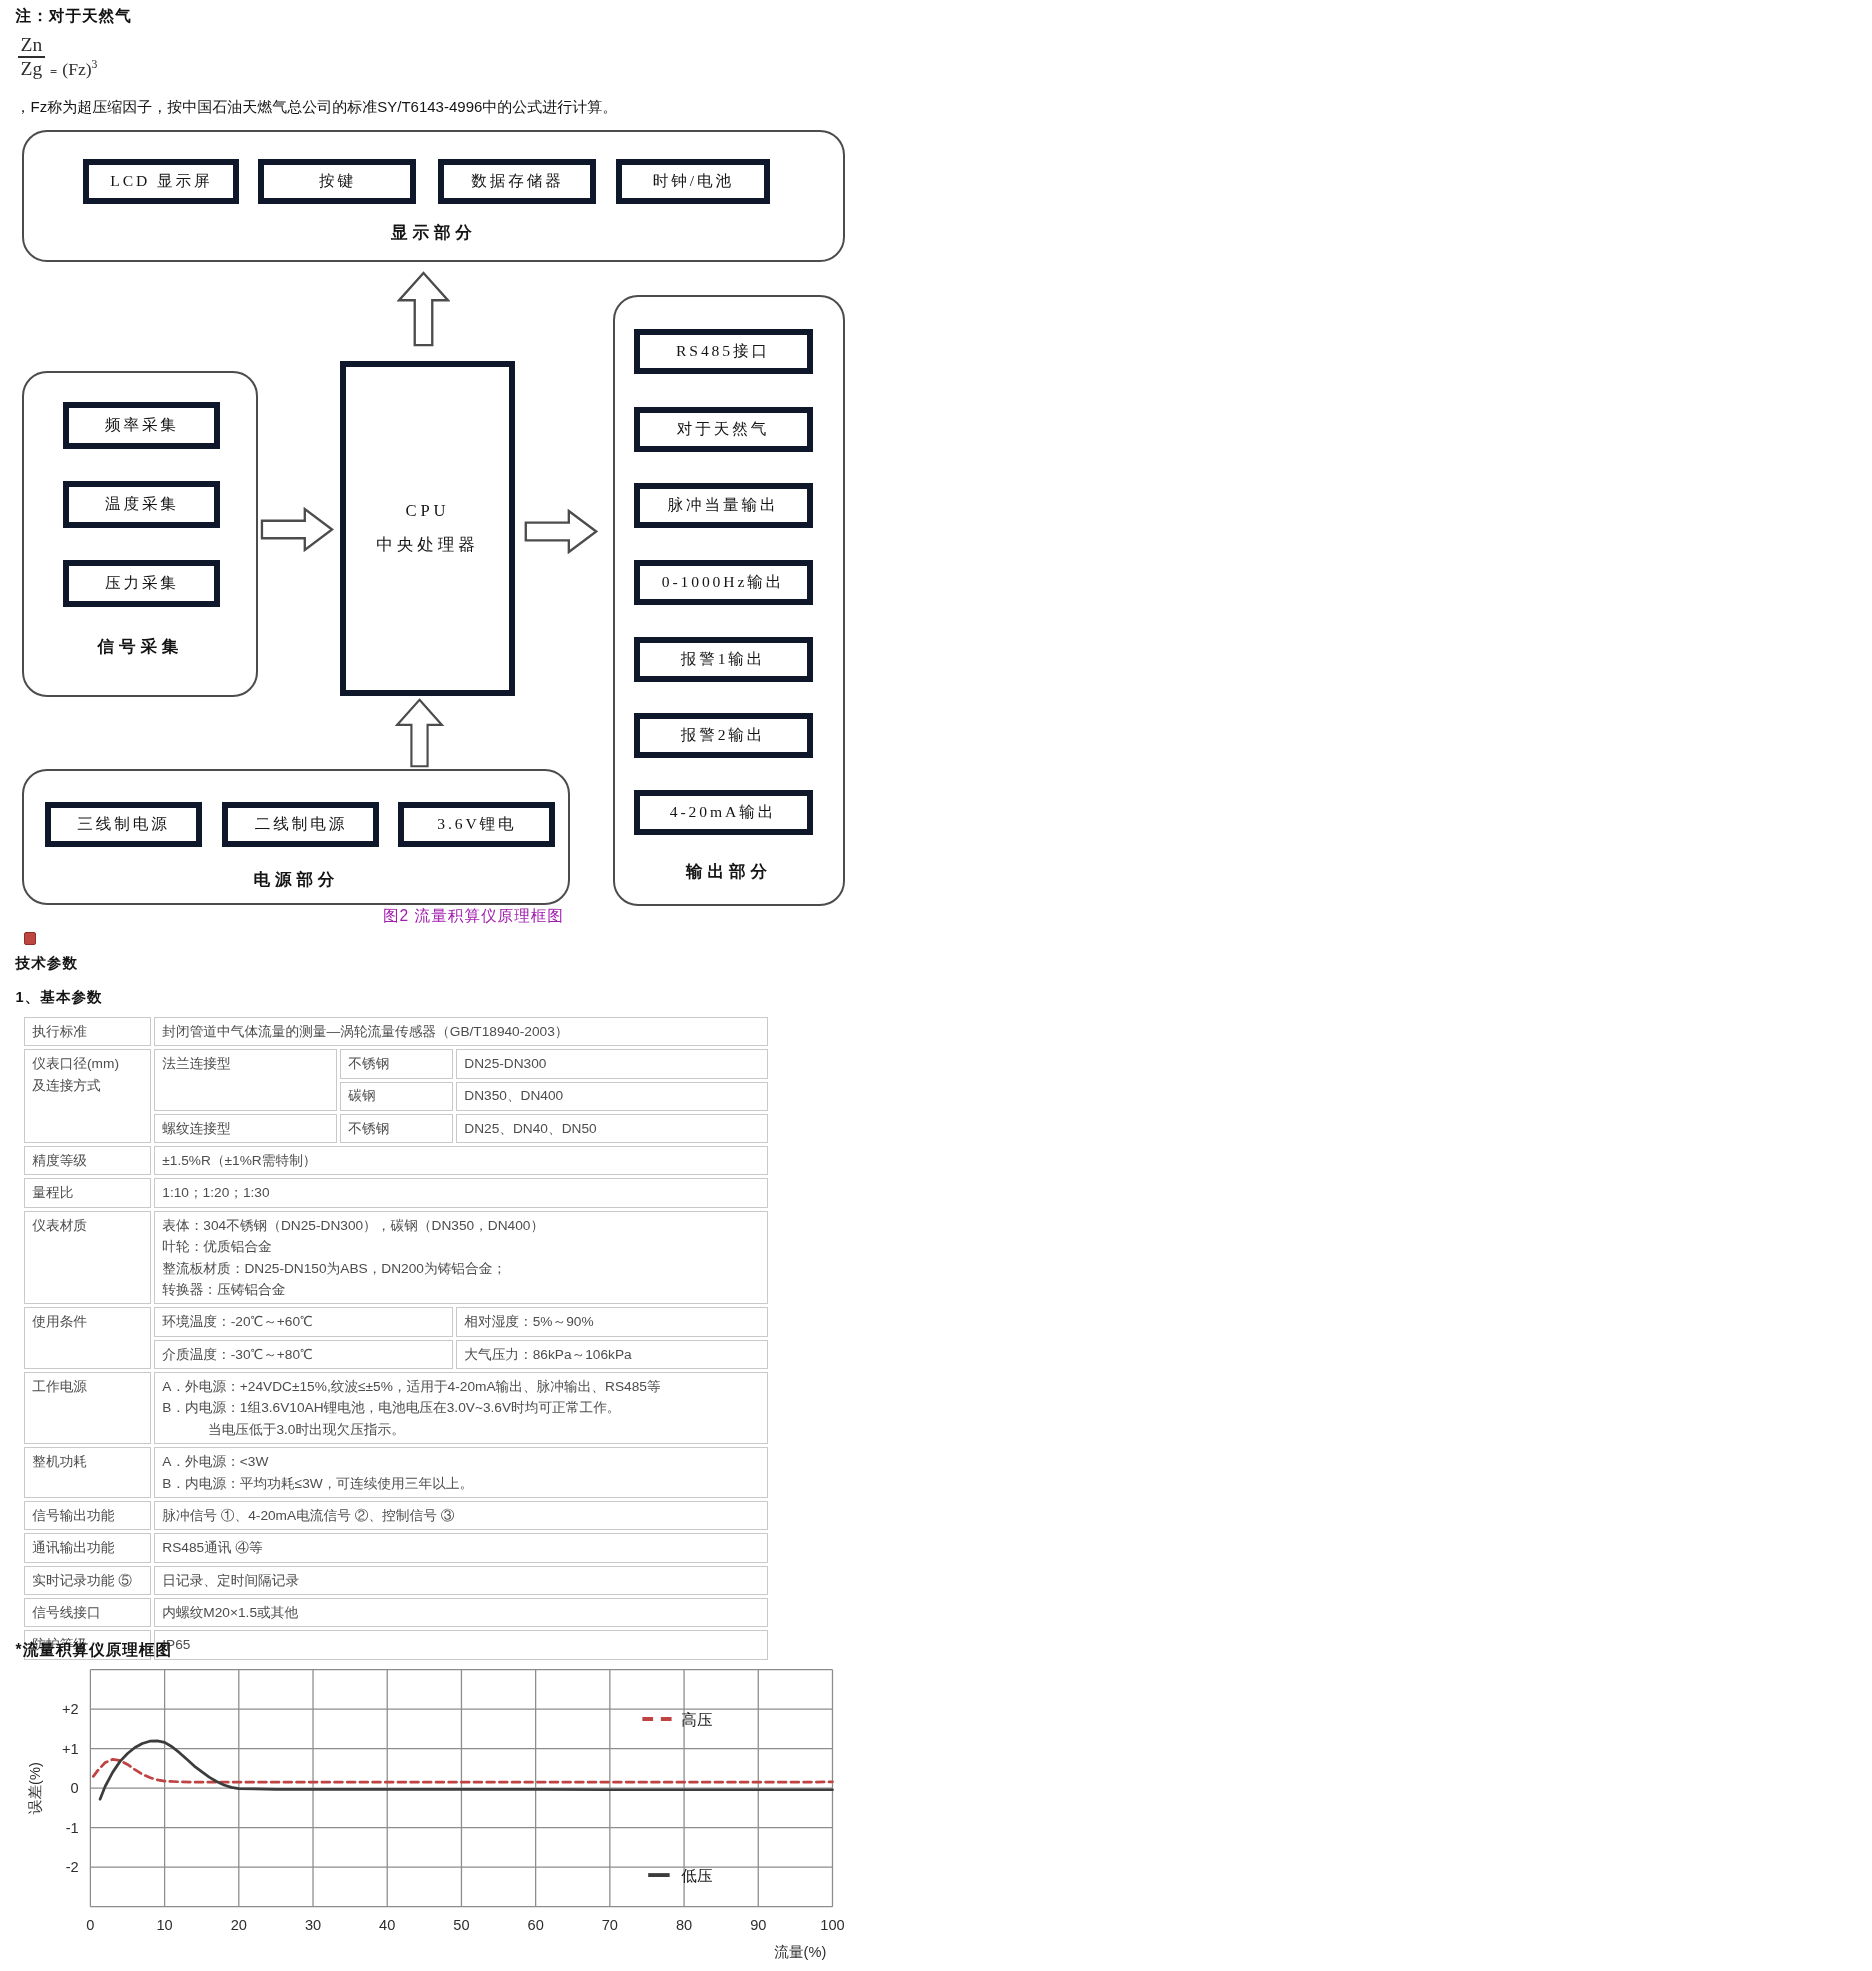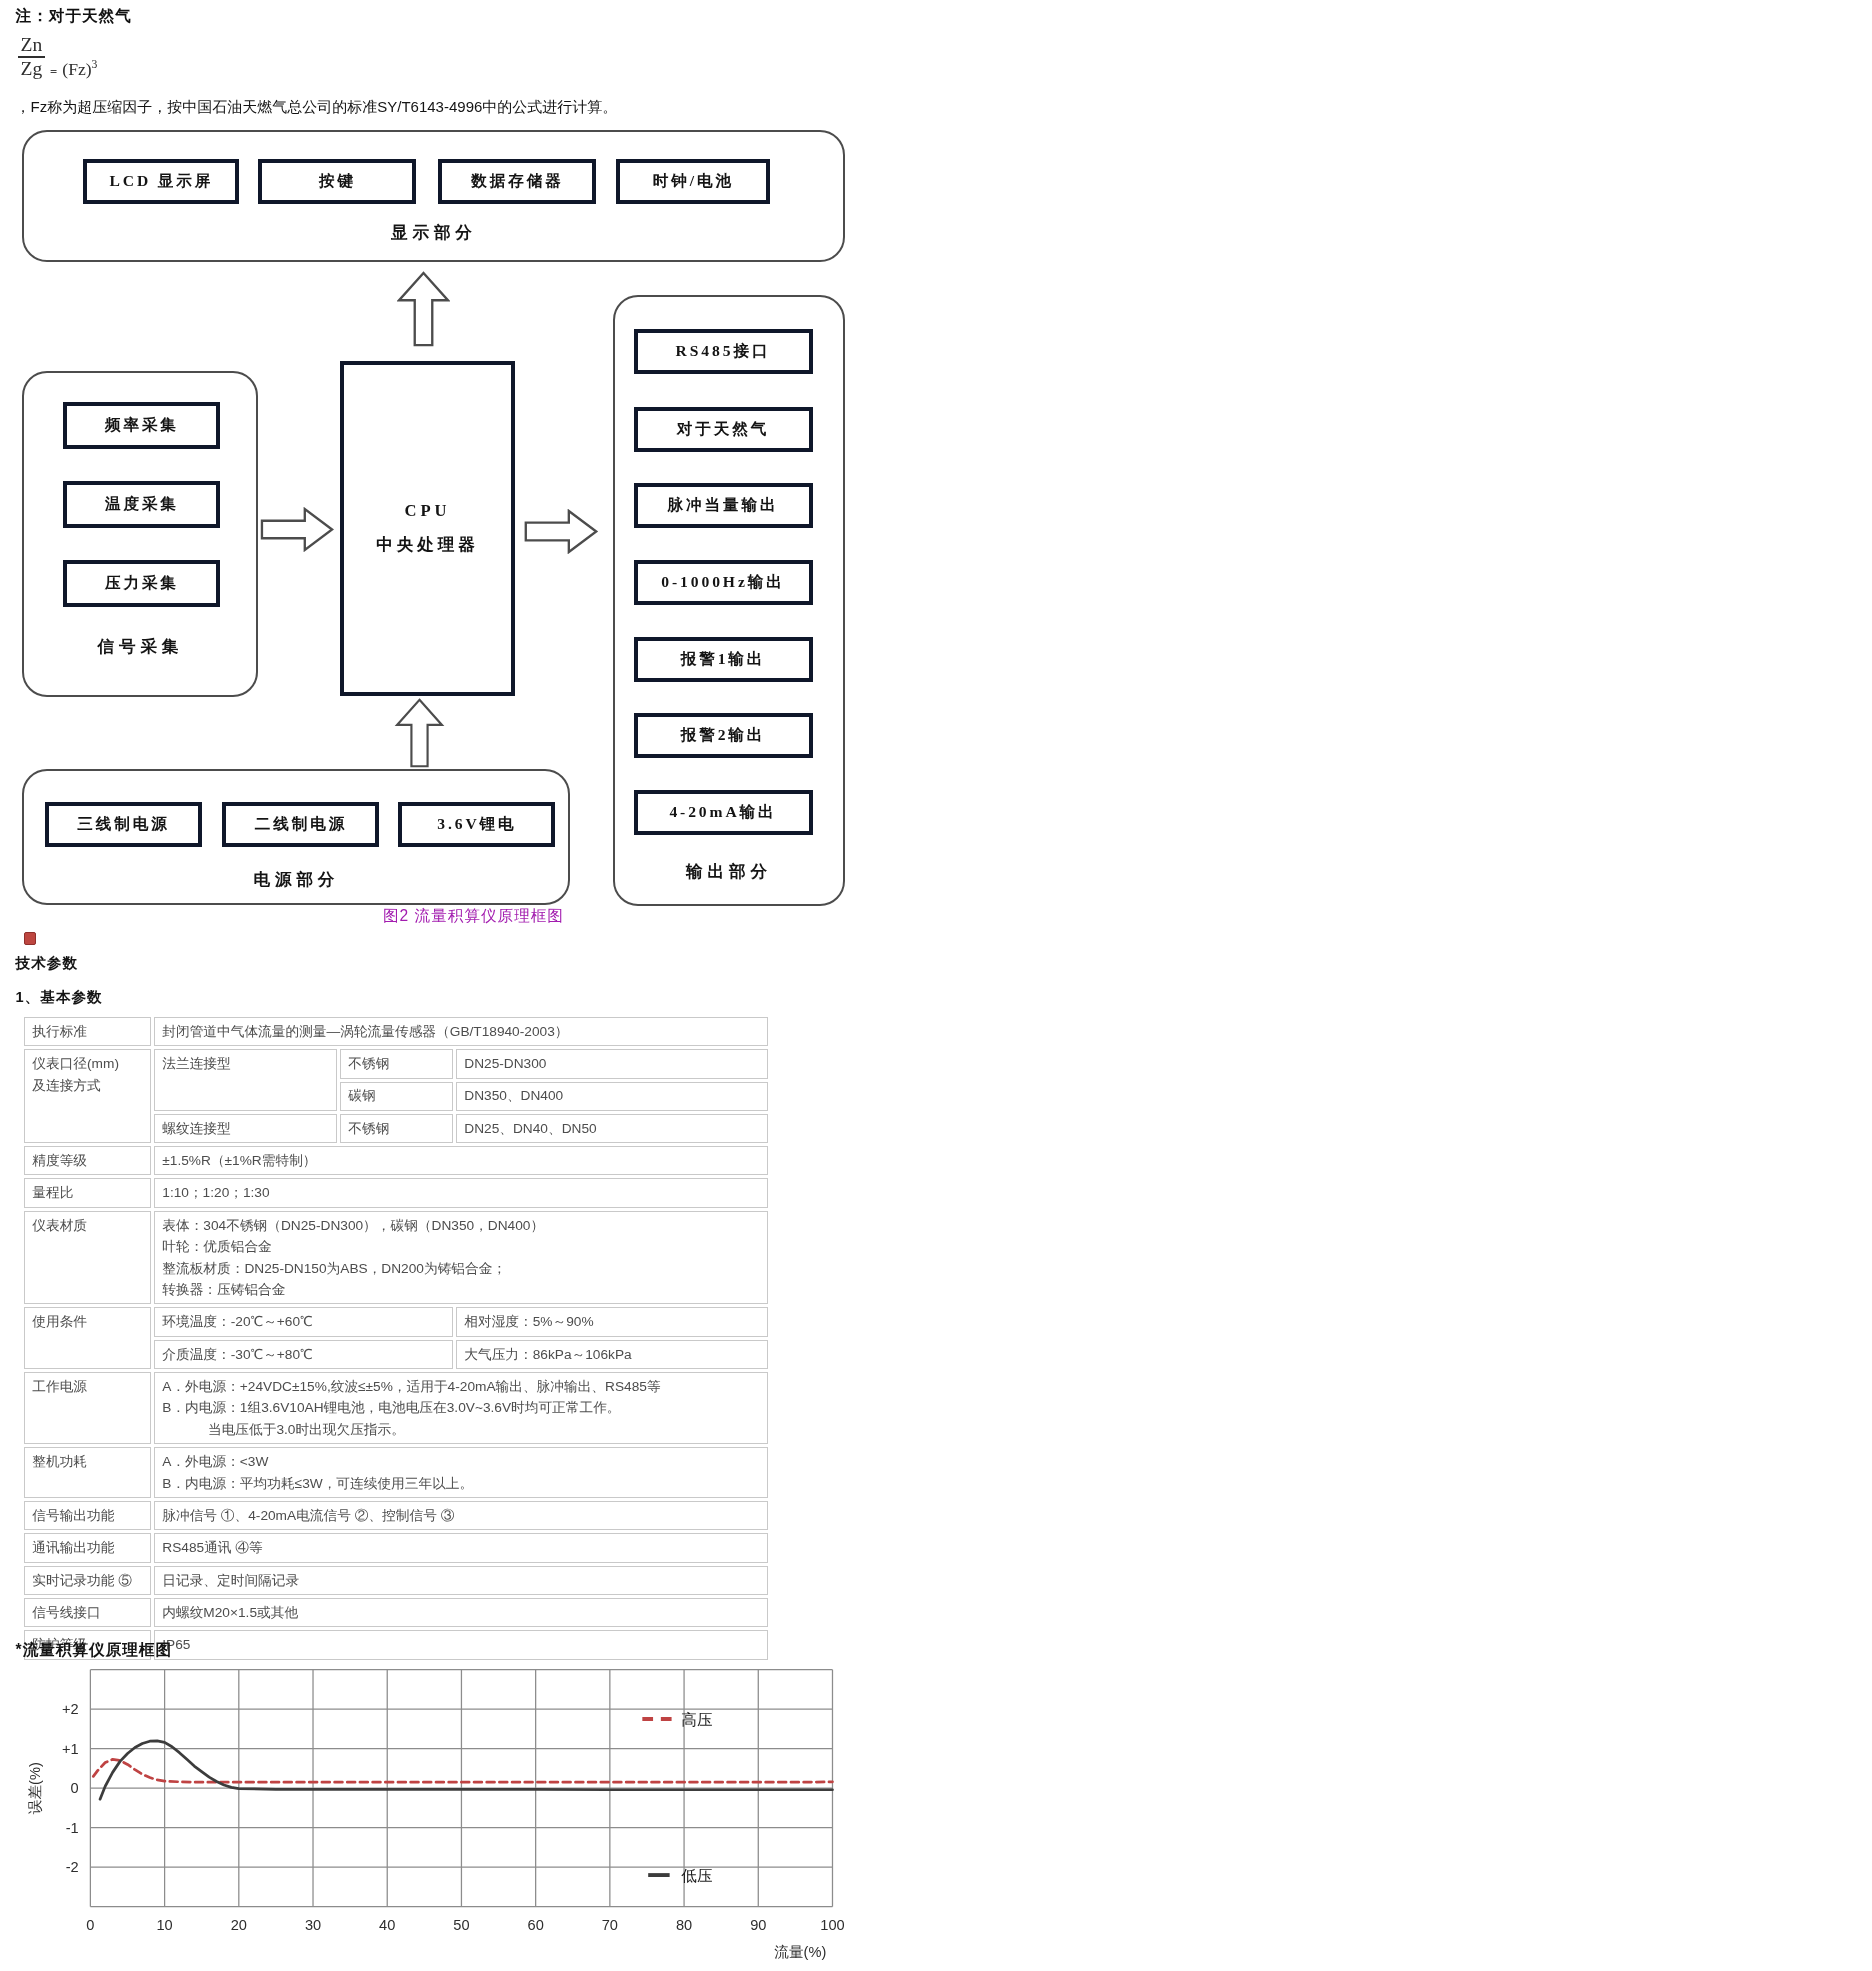--- a/index.html
+++ b/index.html
@@ -14,22 +14,22 @@
            font-family:"Liberation Serif",serif;color:#2f2f2f;font-size:19.5px}
   .frac{display:inline-flex;flex-direction:column;align-items:center;line-height:1.12}
   .frac .den{border-top:2px solid #2f2f2f;padding:0 2.9px}
   .eq{font-size:12.7px;color:#444;font-weight:bold}
   .rhs{font-size:17.6px}
   .rhs sup{font-size:11.7px}
   .fzline{left:15.6px;top:98px;font-size:15px;color:#141414}
 
   
   .sec{position:absolute;border:2px solid #4c4c4c;border-radius:25px;background:#fff}
-  .dbox{position:absolute;border:4px solid #0f172a;background:#fff;display:flex;align-items:center;
-        justify-content:center;font-family:"Liberation Serif",serif;font-weight:bold;font-size:15.6px;
+  .dbox{position:absolute;border:6px solid #0f172a;background:#fff;display:flex;align-items:center;
+        justify-content:center;font-family:"Liberation Serif",serif;font-weight:normal;font-size:15.6px;
         letter-spacing:2.9px;color:#141414;white-space:nowrap}
   .cap{position:absolute;left:0;width:100%;text-align:center;font-family:"Liberation Serif",serif;
        font-weight:bold;font-size:16.6px;letter-spacing:4.9px;color:#141414}
   #cpu-box{display:flex;flex-direction:column;align-items:center;justify-content:center;
            gap:13.7px;letter-spacing:3.9px}
   .fig-cap{left:293px;top:906px;width:361px;text-align:center;font-weight:normal;
            font-size:15.6px;color:#a21caf;letter-spacing:1px}
   .arrow{position:absolute}
   .arrow polygon{fill:#fff;stroke:#4c4c4c;stroke-width:2.4}
 

